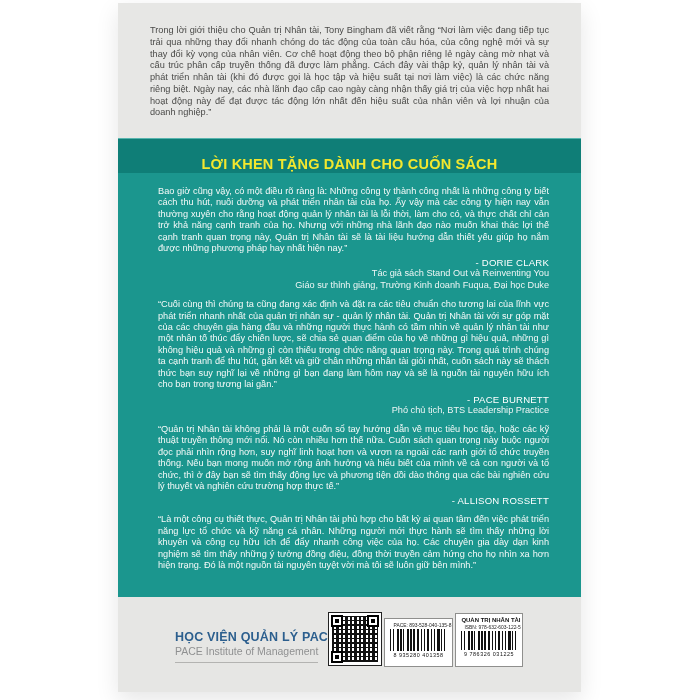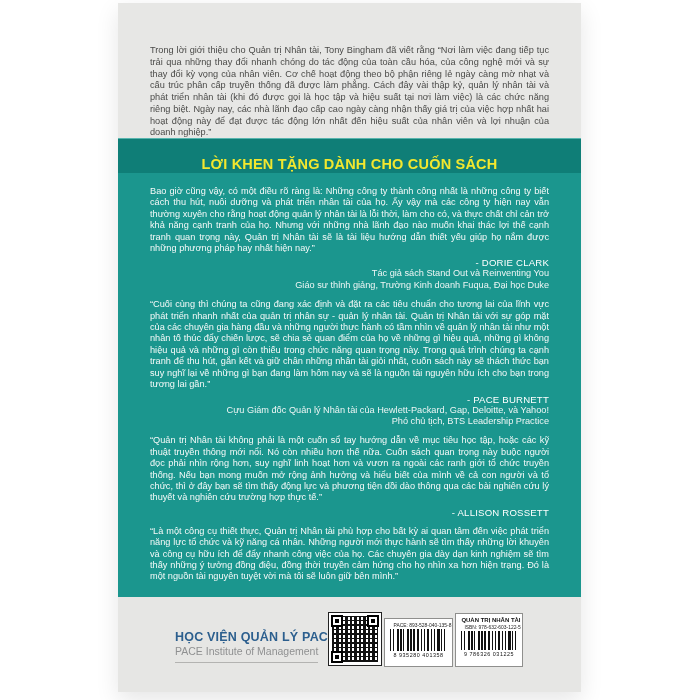--- a/index.html
+++ b/index.html
@@ -10,41 +10,41 @@
   }
   .book{
     position:absolute;left:118px;top:3px;width:463px;height:689px;
     background:#e7e7e5;
     box-shadow:0 8px 22px rgba(0,0,0,0.10);
   }
   
   .intro{
     position:absolute;left:0;top:0;width:463px;height:135px;
     background:#e7e7e5;overflow:hidden;box-sizing:border-box;
-    padding:42px 32px 0 32px;
+    padding:22px 32px 0 32px;
   }
   .intro p{
     margin:0;font-size:9.2px;line-height:1.28;color:#4a4a48;
     text-align:justify;
   }
   
   .banner{
     position:absolute;left:0;top:135px;width:463px;height:51px;
     background:#0f7e77;border-top:1px solid #58b5ae;box-sizing:border-box;
     display:flex;align-items:center;justify-content:center;
   }
   .banner h1{
     margin:0;font-size:14.5px;font-weight:bold;color:#f2e72e;
     letter-spacing:0.2px;
   }
   
   .quotes{
     position:absolute;left:0;top:170px;width:463px;height:424px;
     background:#1b968e;overflow:hidden;box-sizing:border-box;
-    padding:13px 32px 0 32px;color:#fbfdfc;
+    padding:13px 32px 0 40px;color:#fbfdfc;
   }
   .quote{margin:0 0 8px 0;}
   .qtext{
     margin:0;font-size:9.2px;line-height:1.24;text-align:justify;
     color:#f6faf9;
   }
   .qname{
     font-size:9.6px;font-weight:normal;text-align:right;margin-top:3px;
     color:#ffffff;letter-spacing:0.2px;
   }
@@ -131,21 +131,20 @@
     <div class="quote">
       <p class="qtext">Bao giờ cũng vậy, có một điều rõ ràng là: Những công ty thành công nhất là những công ty biết cách thu hút, nuôi dưỡng và phát triển nhân tài của họ. Ấy vậy mà các công ty hiện nay vẫn thường xuyên cho rằng hoạt động quản lý nhân tài là lỗi thời, làm cho có, và thực chất chỉ cản trở khả năng cạnh tranh của họ. Nhưng với những nhà lãnh đạo nào muốn khai thác lợi thế cạnh tranh quan trọng này, Quản trị Nhân tài sẽ là tài liệu hướng dẫn thiết yếu giúp họ nắm được những phương pháp hay nhất hiện nay.”</p>
       <div class="qname">- DORIE CLARK</div>
       <div class="qrole">Tác giả sách Stand Out và Reinventing You</div>
       <div class="qrole">Giáo sư thỉnh giảng, Trường Kinh doanh Fuqua, Đại học Duke</div>
     </div>
 
     <div class="quote">
       <p class="qtext">“Cuối cùng thì chúng ta cũng đang xác định và đặt ra các tiêu chuẩn cho tương lai của lĩnh vực phát triển nhanh nhất của quản trị nhân sự - quản lý nhân tài. Quản trị Nhân tài với sự góp mặt của các chuyên gia hàng đầu và những người thực hành có tầm nhìn về quản lý nhân tài như một nhân tố thúc đẩy chiến lược, sẽ chia sẻ quan điểm của họ về những gì hiệu quả, những gì không hiệu quả và những gì còn thiếu trong chức năng quan trọng này. Trong quá trình chúng ta cạnh tranh để thu hút, gắn kết và giữ chân những nhân tài giỏi nhất, cuốn sách này sẽ thách thức bạn suy nghĩ lại về những gì bạn đang làm hôm nay và sẽ là nguồn tài nguyên hữu ích cho bạn trong tương lai gần.”</p>
       <div class="qname">- PACE BURNETT</div>
-      <div class="qrole">Cựu Giám đốc Quản lý Nhân tài của Hewlett-Packard, Gap, Deloitte, và Yahoo!</div>
       <div class="qrole">Phó chủ tịch, BTS Leadership Practice</div>
     </div>
 
     <div class="quote">
       <p class="qtext">“Quản trị Nhân tài không phải là một cuốn sổ tay hướng dẫn về mục tiêu học tập, hoặc các kỹ thuật truyền thông mới nổi. Nó còn nhiều hơn thế nữa. Cuốn sách quan trọng này buộc người đọc phải nhìn rộng hơn, suy nghĩ linh hoạt hơn và vươn ra ngoài các ranh giới tổ chức truyền thống. Nếu bạn mong muốn mở rộng ảnh hưởng và hiểu biết của mình về cả con người và tổ chức, thì ở đây bạn sẽ tìm thấy động lực và phương tiện dồi dào thông qua các bài nghiên cứu lý thuyết và nghiên cứu trường hợp thực tế.”</p>
       <div class="qname">- ALLISON ROSSETT</div>
     </div>
 
     <div class="quote">
       <p class="qtext">“Là một công cụ thiết thực, Quản trị Nhân tài phù hợp cho bất kỳ ai quan tâm đến việc phát triển năng lực tổ chức và kỹ năng cá nhân. Những người mới thực hành sẽ tìm thấy những lời khuyên và công cụ hữu ích để đẩy nhanh công việc của họ. Các chuyên gia dày dạn kinh nghiệm sẽ tìm thấy những ý tưởng đồng điệu, đồng thời truyền cảm hứng cho họ nhìn xa hơn hiện trạng. Đó là một nguồn tài nguyên tuyệt vời mà tôi sẽ luôn giữ bên mình.”</p>

